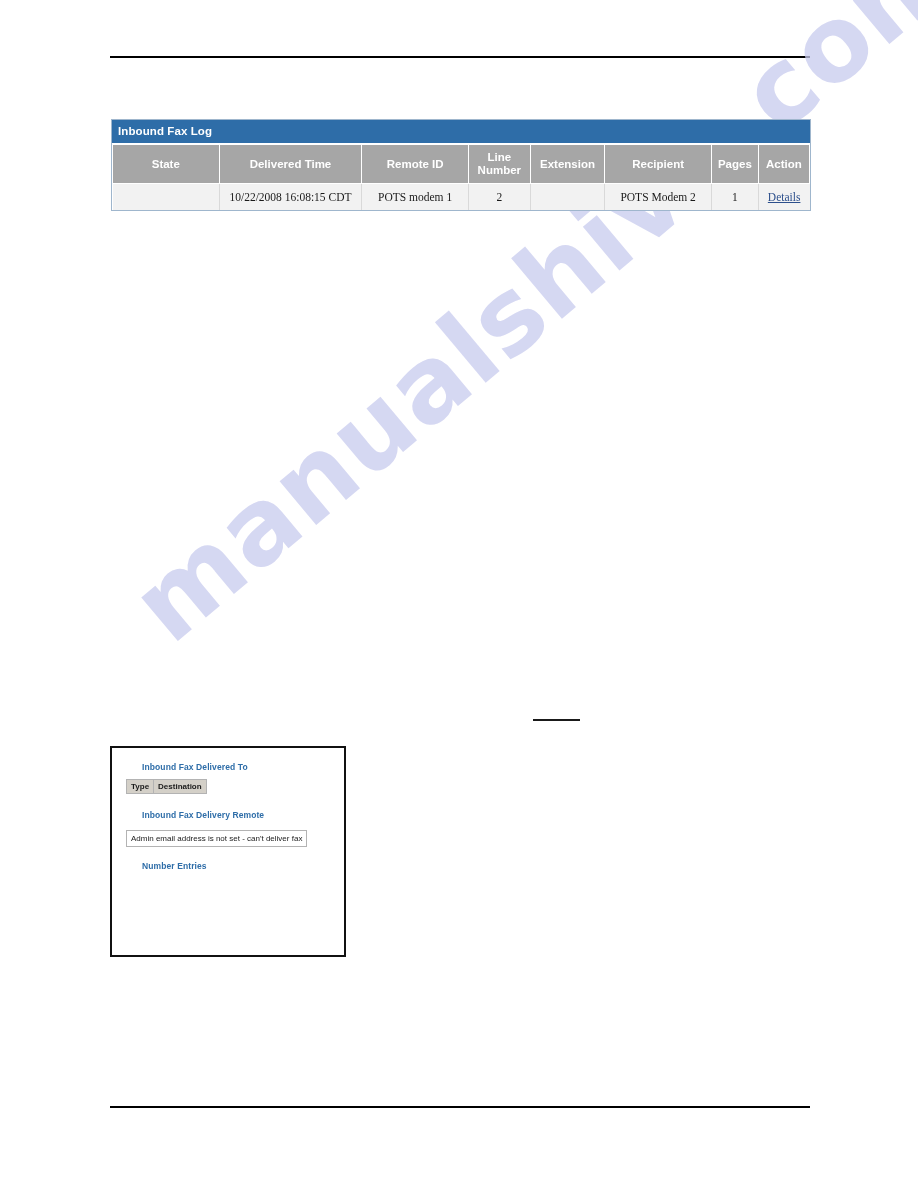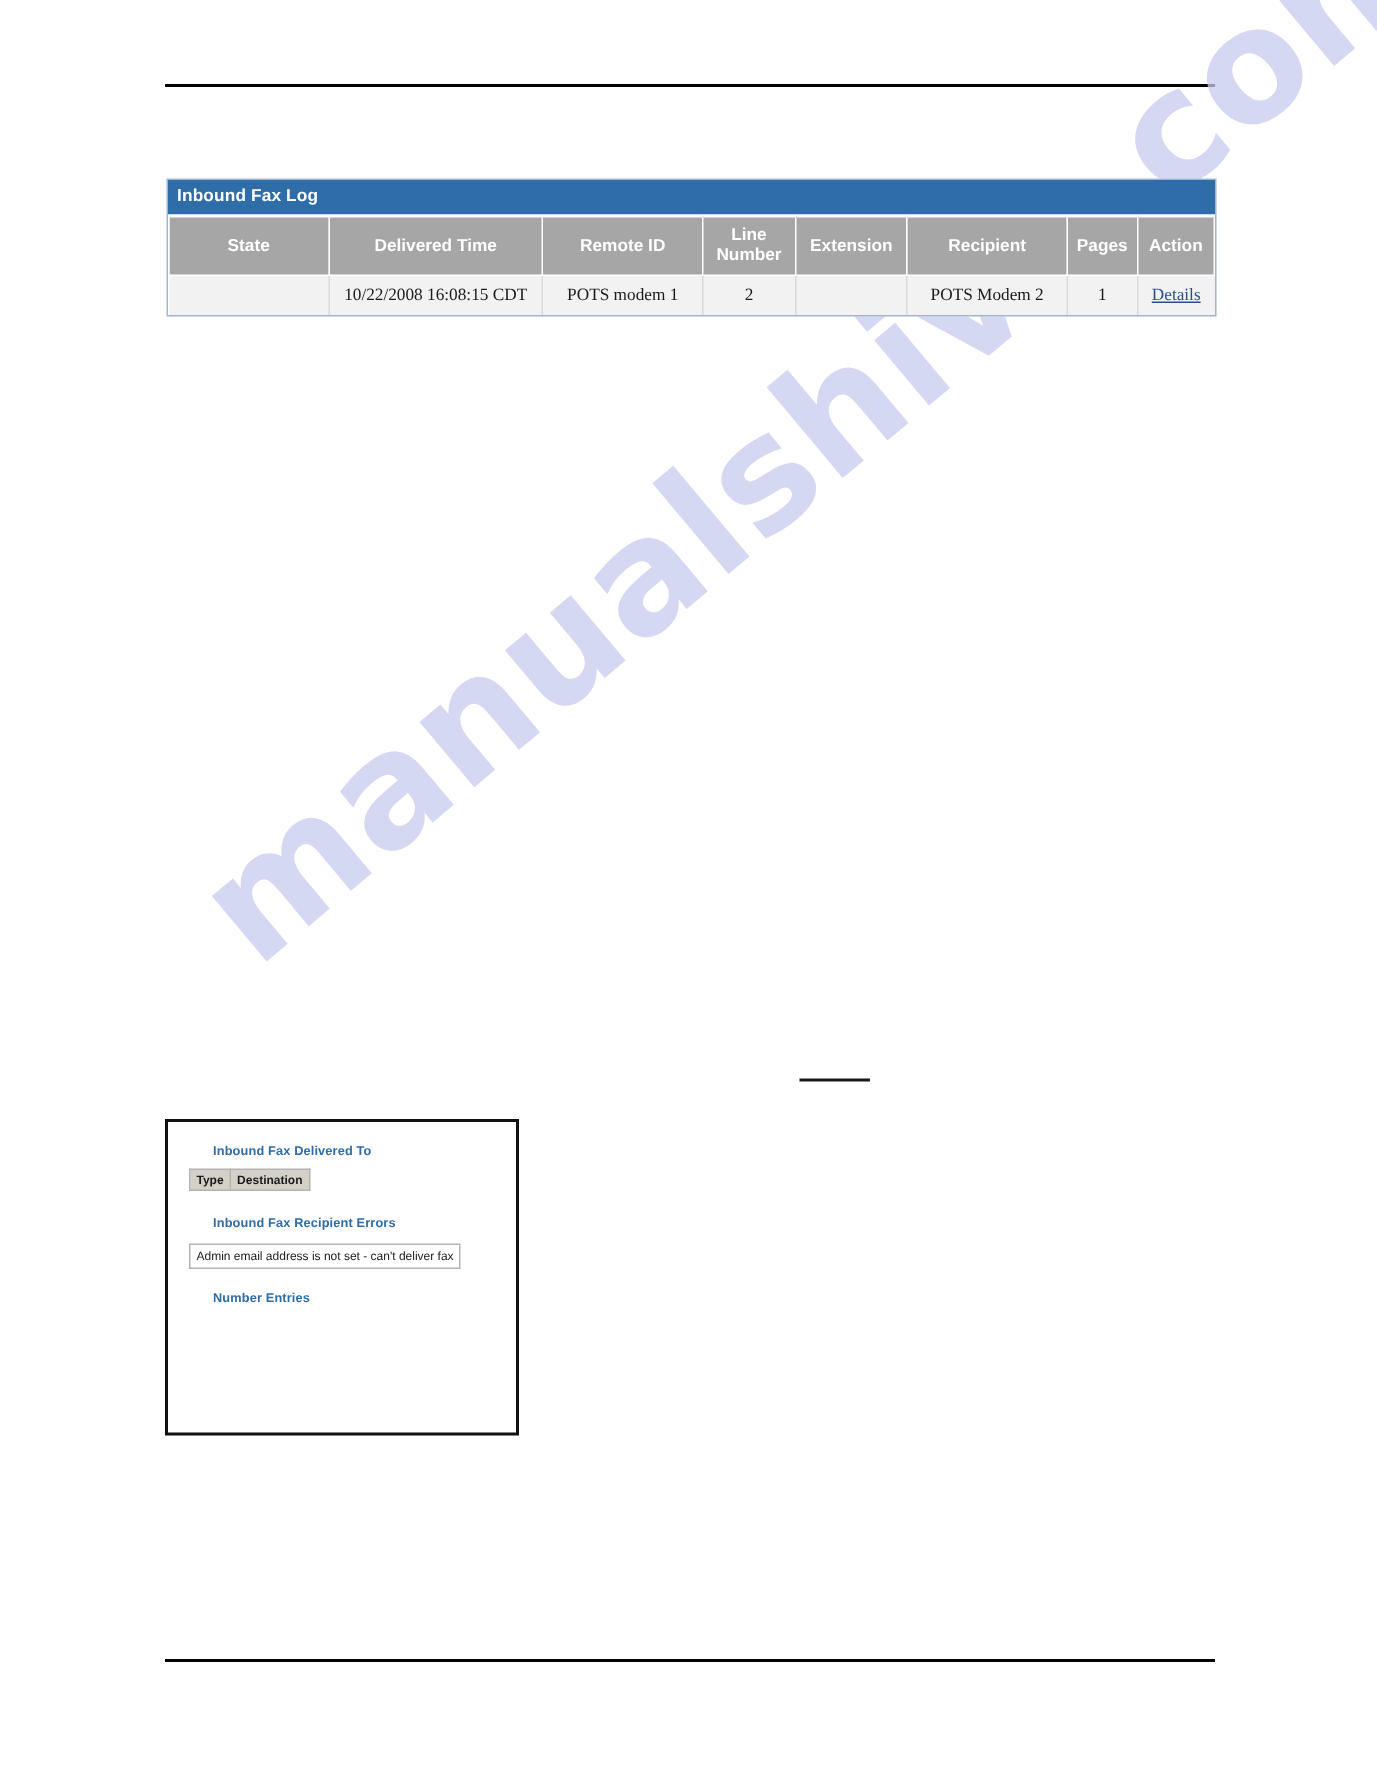--- a/index.html
+++ b/index.html
@@ -243,21 +243,21 @@
     <div class="section-heading">Inbound Fax Delivered To</div>
     <table class="mini">
       <thead>
         <tr>
           <th>Type</th>
           <th>Destination</th>
         </tr>
       </thead>
     </table>
 
-    <div class="section-heading spaced">Inbound Fax Recipient Errors</div>
+    <div class="section-heading spaced">Inbound Fax Delivery Remote</div>
     <div class="error-box">Admin email address is not set - can't deliver fax</div>
 
     <div class="section-heading spaced">Number Entries</div>
 
   </div>
 </div>
 
 <div class="page-rule bottom"></div>
 
 </body></html>

